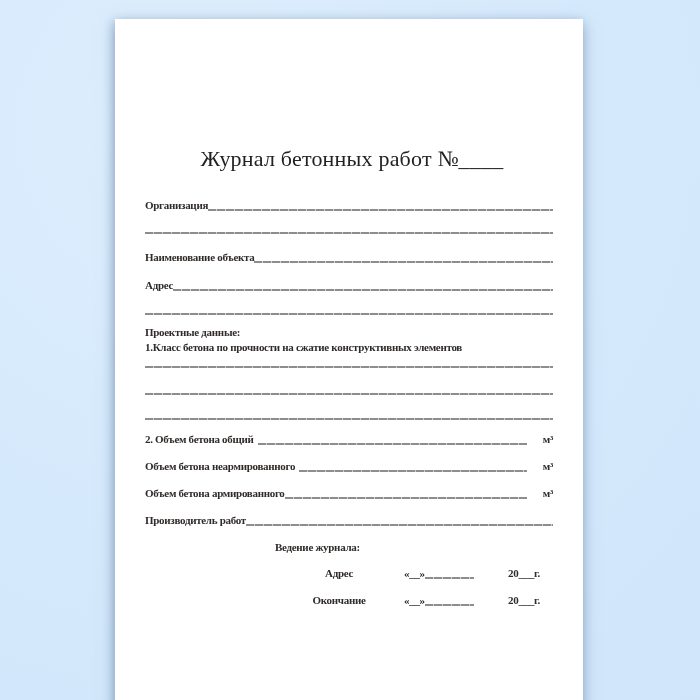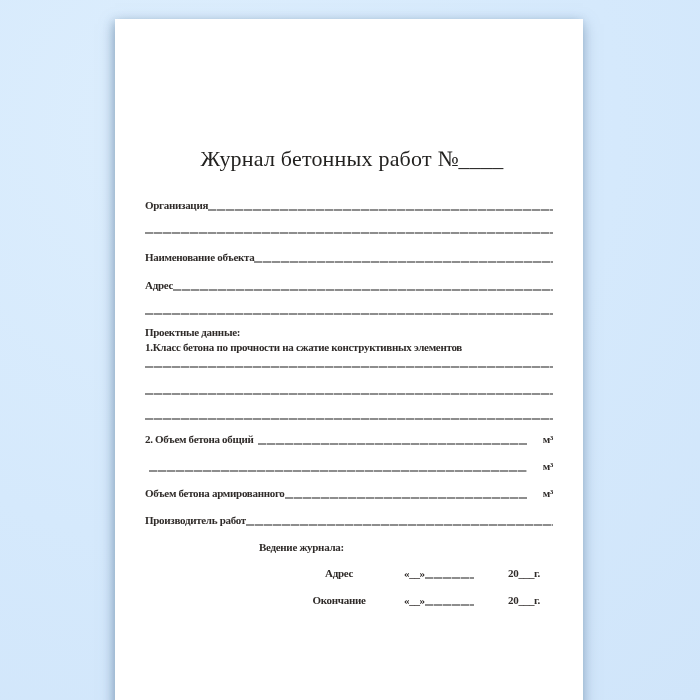--- a/index.html
+++ b/index.html
@@ -30,21 +30,21 @@
   .fill {
     flex:1 1 auto; height:1.6px; margin-bottom:1px; min-width:8px;
     background: repeating-linear-gradient(90deg, #8d8d8d 0 8px, #cdcdcd 8px 9px);
   }
   .fill.sp { margin-left:4px; }
   .hr {
     position:absolute; left:30px; right:30px; height:1.6px;
     background: repeating-linear-gradient(90deg, #8d8d8d 0 8px, #cdcdcd 8px 9px);
   }
   .unit { line-height:14px; margin-left:16px; }
-  .jhead { left:144px; right:30px; }
+  .jhead { left:160px; right:30px; }
   .jrow { left:193px; right:43px; }
   .jrow .jlbl { width:62px; line-height:14px; flex:0 0 62px; }
   .jrow .pre, .jrow .suf { line-height:14px;margin-left:34px; }
 </style>
 </head>
 <body>
 
 <div class="canvas">
   <div class="page">
 
@@ -81,20 +81,21 @@
     <div class="hr" style="top:374px"></div>
     <div class="hr" style="top:399px"></div>
 
     <div class="row" style="top:413px">
       <span class="lbl">2. Объем бетона общий</span>
       <span class="fill sp"></span>
       <span class="unit">м³</span>
     </div>
 
     <div class="row" style="top:440px">
+      <span class="lbl">Объем бетона неармированного</span>
       <span class="fill sp"></span>
       <span class="unit">м³</span>
     </div>
 
     <div class="row" style="top:467px">
       <span class="lbl">Объем бетона армированного</span>
       <span class="fill"></span>
       <span class="unit">м³</span>
     </div>
 

